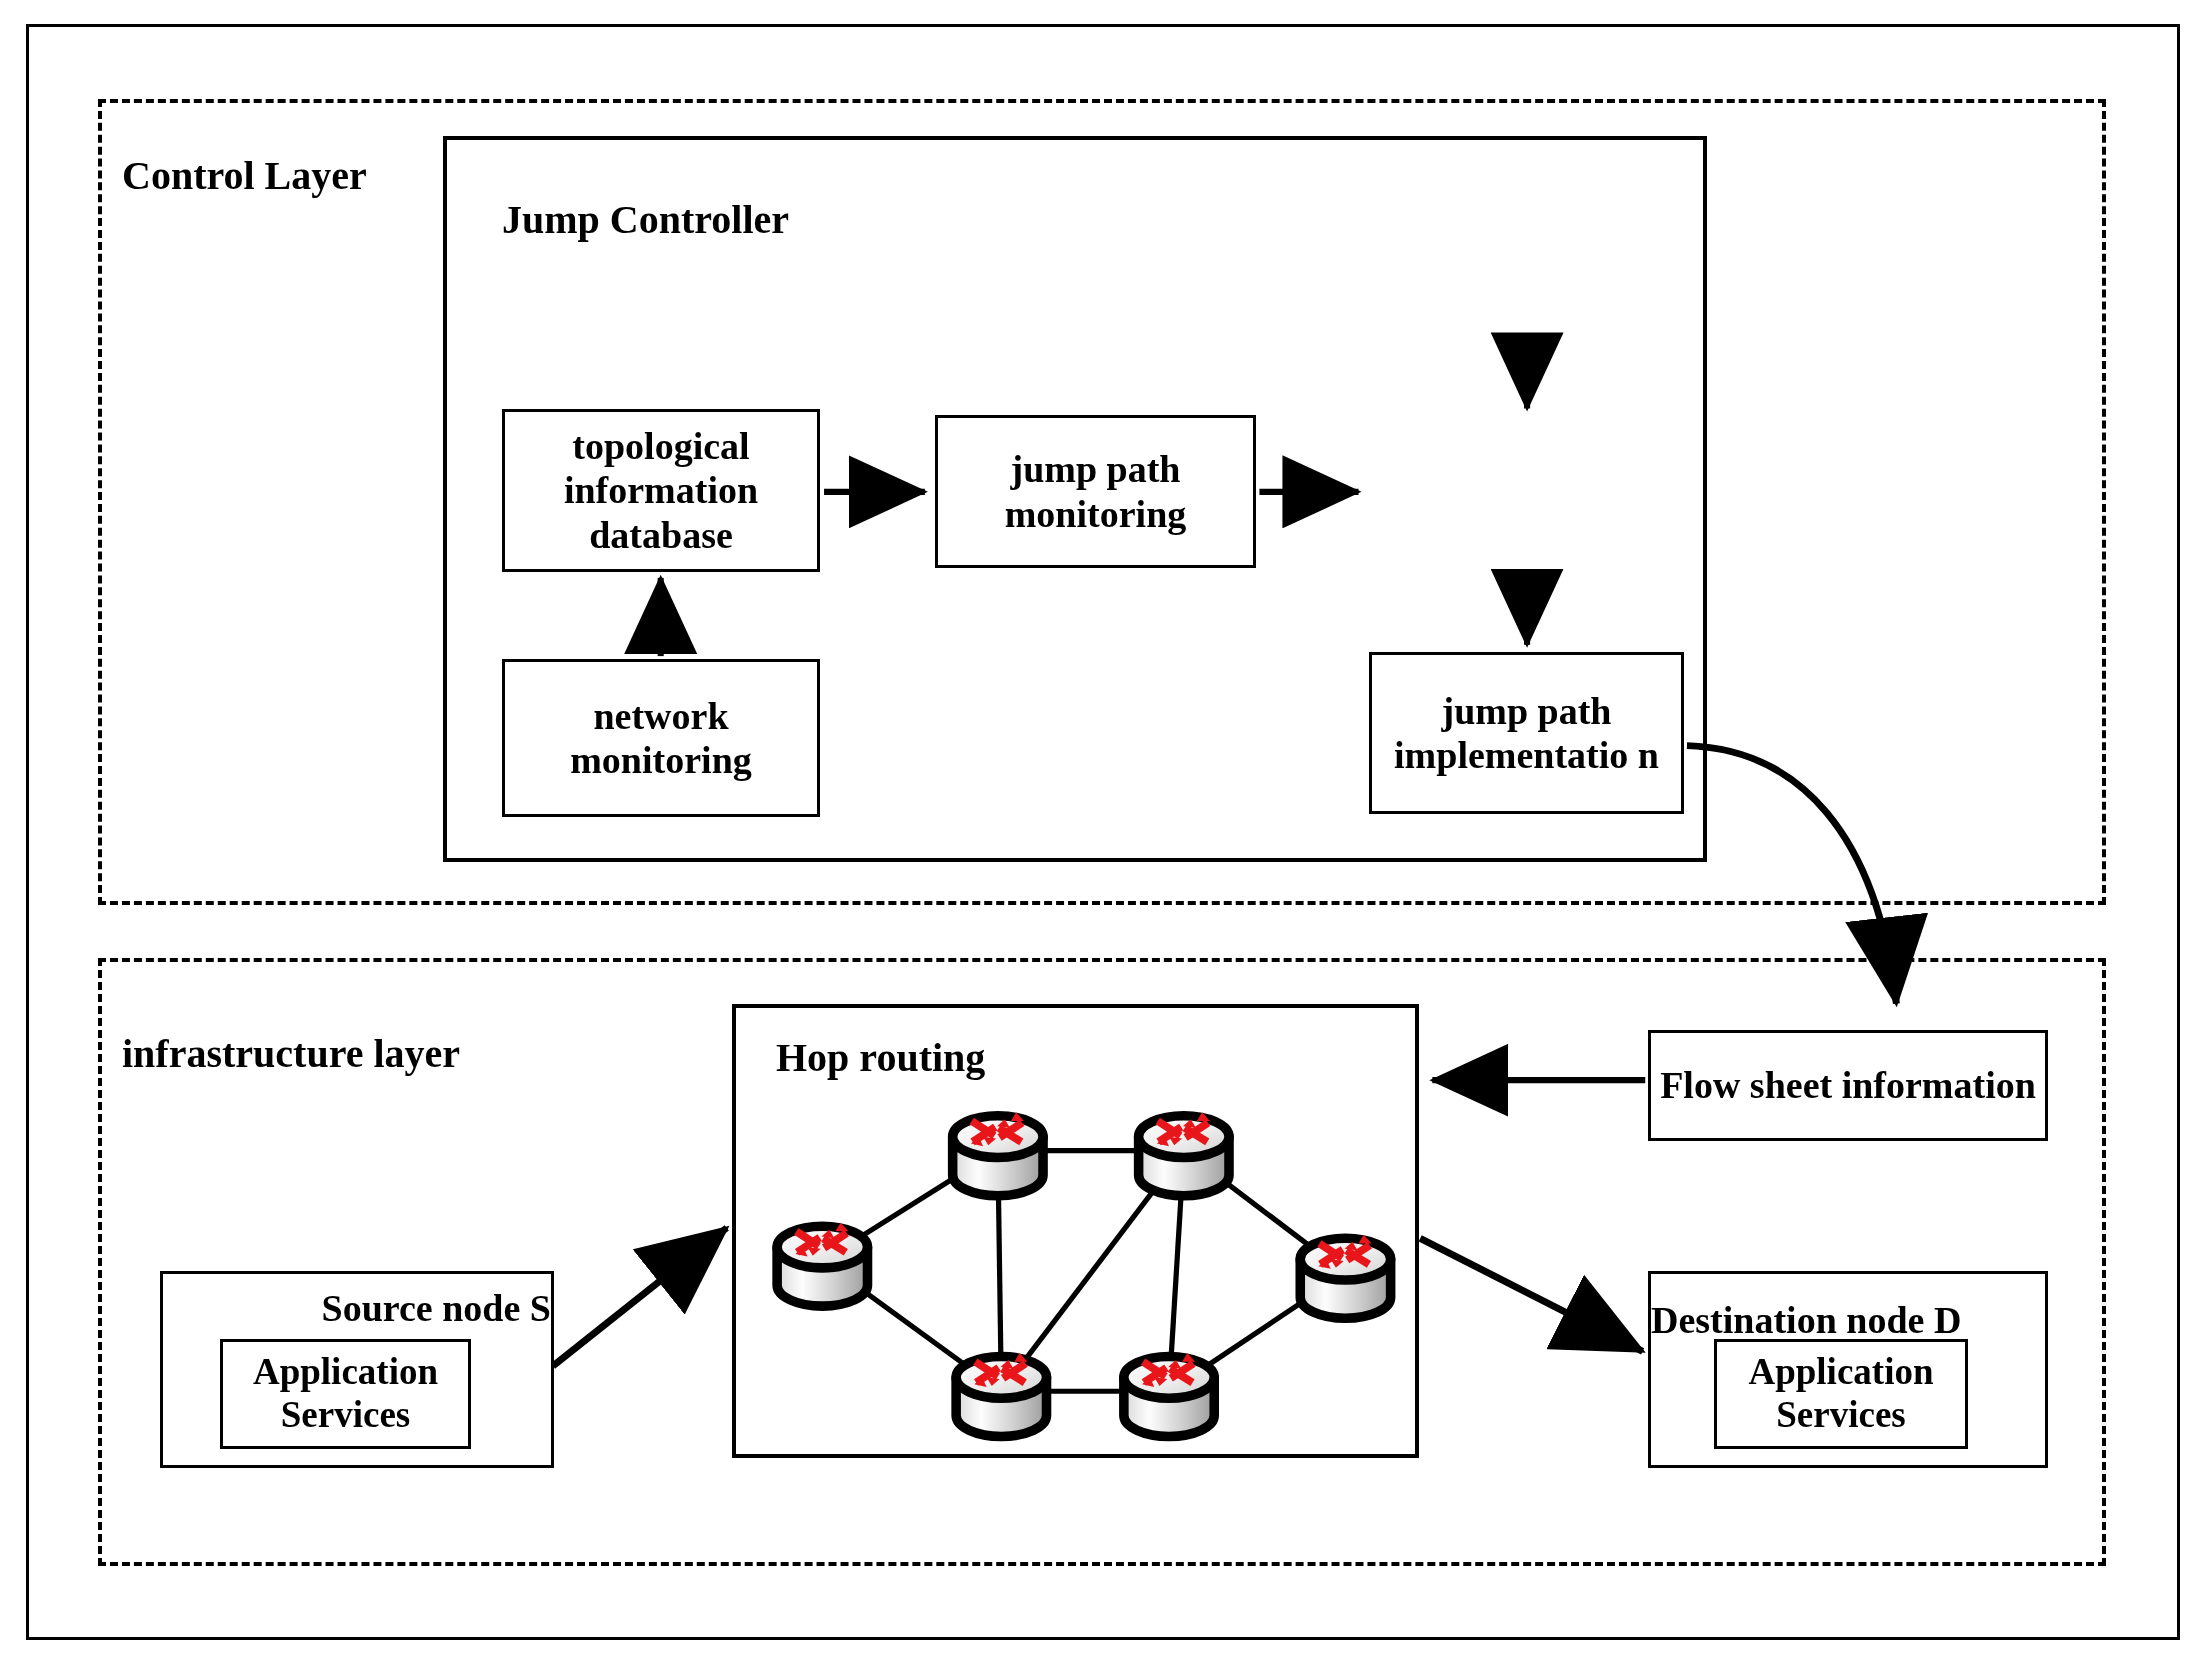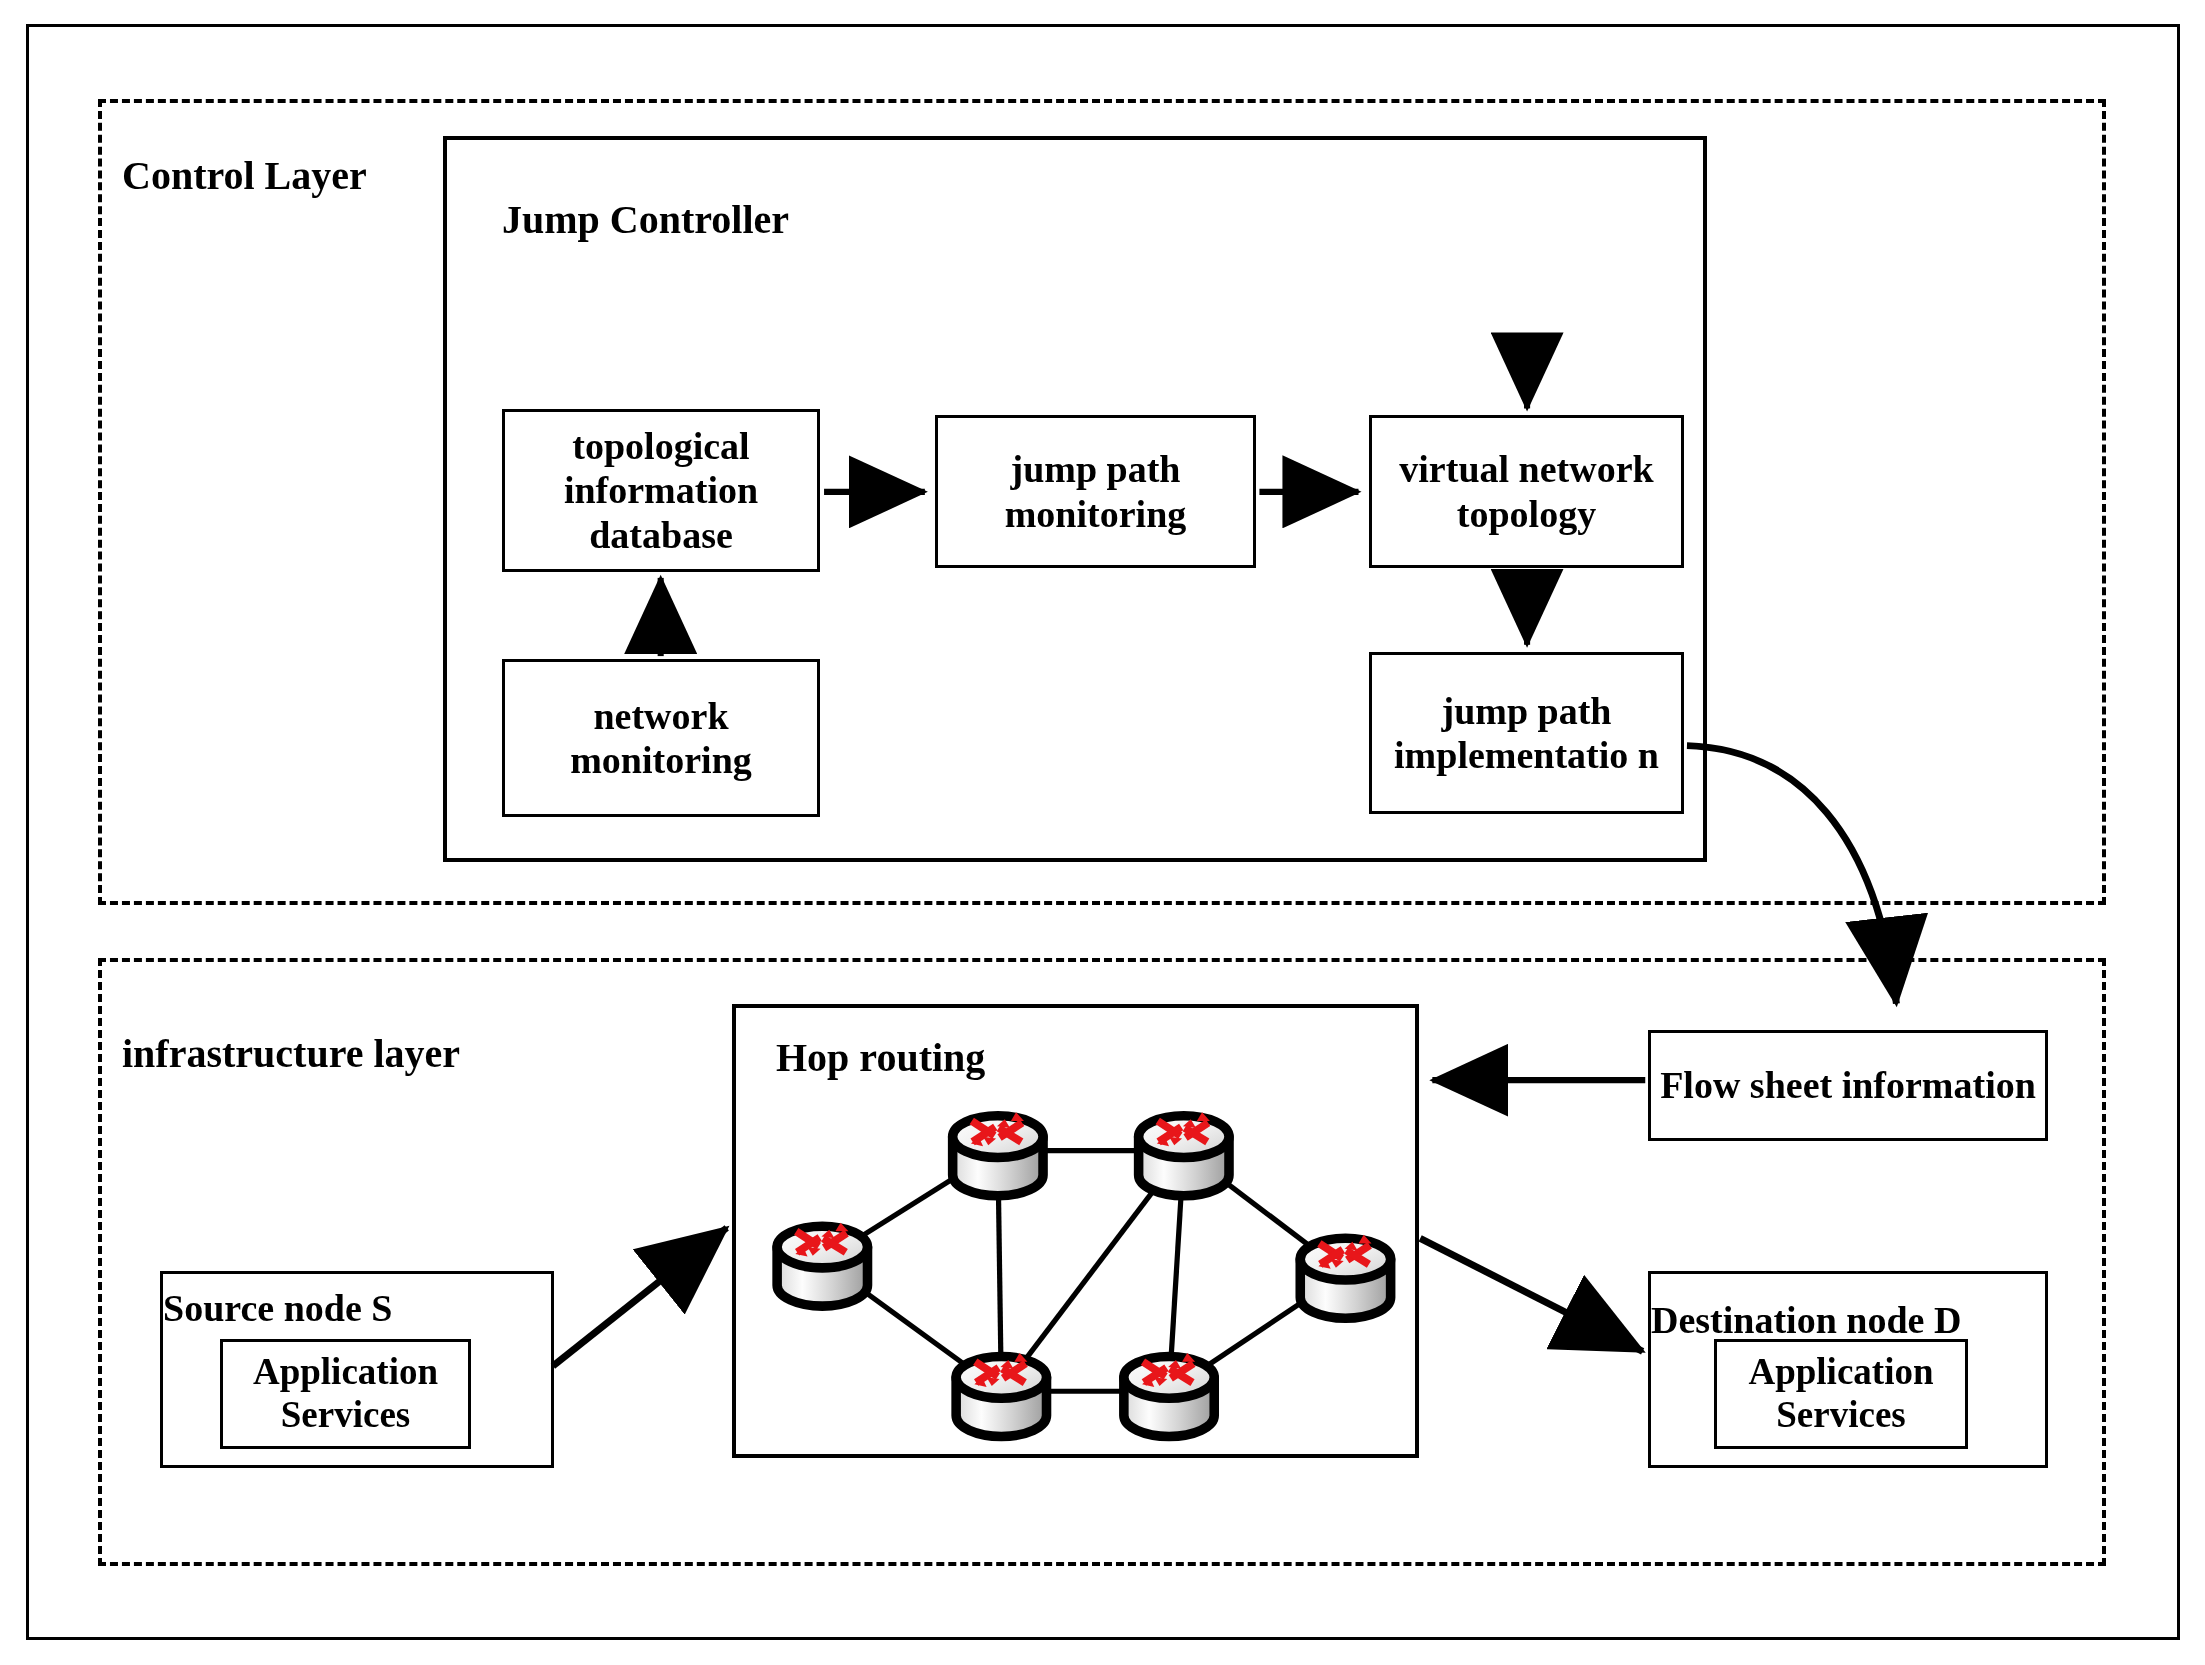--- a/index.html
+++ b/index.html
@@ -42,44 +42,40 @@
     <div class="boxtext f44">network
 monitoring</div>
   </div>
 
   <div class="abs solidbox" style="left:935px;top:415px;width:321px;height:153px;">
     <div class="boxtext f44">jump path
 monitoring</div>
   </div>
 
 
-  <div class="abs solidbox" style="left:1369px;top:415px;width:315px;height:153px;">
-    <div class="boxtext f44">virtual network
-topology</div>
-  </div>
 
   <div class="abs solidbox" style="left:1369px;top:652px;width:315px;height:162px;">
     <div class="boxtext f44">jump path
 implementatio
 n</div>
   </div>
 
   <div class="abs dashbox" style="left:98px;top:958px;width:2008px;height:608px;"></div>
   <div class="lbl f46" style="left:122px;top:1030px;">infrastructure layer</div>
 
   <div class="abs grpbox" style="left:732px;top:1004px;width:687px;height:454px;"></div>
   <div class="lbl f46" style="left:776px;top:1034px;">Hop routing</div>
 
   <div class="abs solidbox" style="left:1648px;top:1030px;width:400px;height:111px;">
     <div class="boxtext f44">Flow sheet
 information</div>
   </div>
 
   <div class="abs solidbox" style="left:160px;top:1271px;width:394px;height:197px;">
-    <div class="lbl f44" style="left:0;top:12px;width:100%;text-align:left;">Source node S</div>
+    <div class="lbl f44" style="left:0;top:12px;width:100%;text-align:right;">Source node S</div>
     <div class="abs solidbox" style="left:57px;top:65px;width:251px;height:110px;border-width:3.5px;">
       <div class="boxtext f42">Application
 Services</div>
     </div>
   </div>
 
   <div class="abs solidbox" style="left:1648px;top:1271px;width:400px;height:197px;">
     <div class="lbl f44" style="left:0;top:24px;width:100%;text-align:left;">Destination node D</div>
     <div class="abs solidbox" style="left:63px;top:65px;width:254px;height:110px;border-width:3.5px;">
       <div class="boxtext f42">Application

